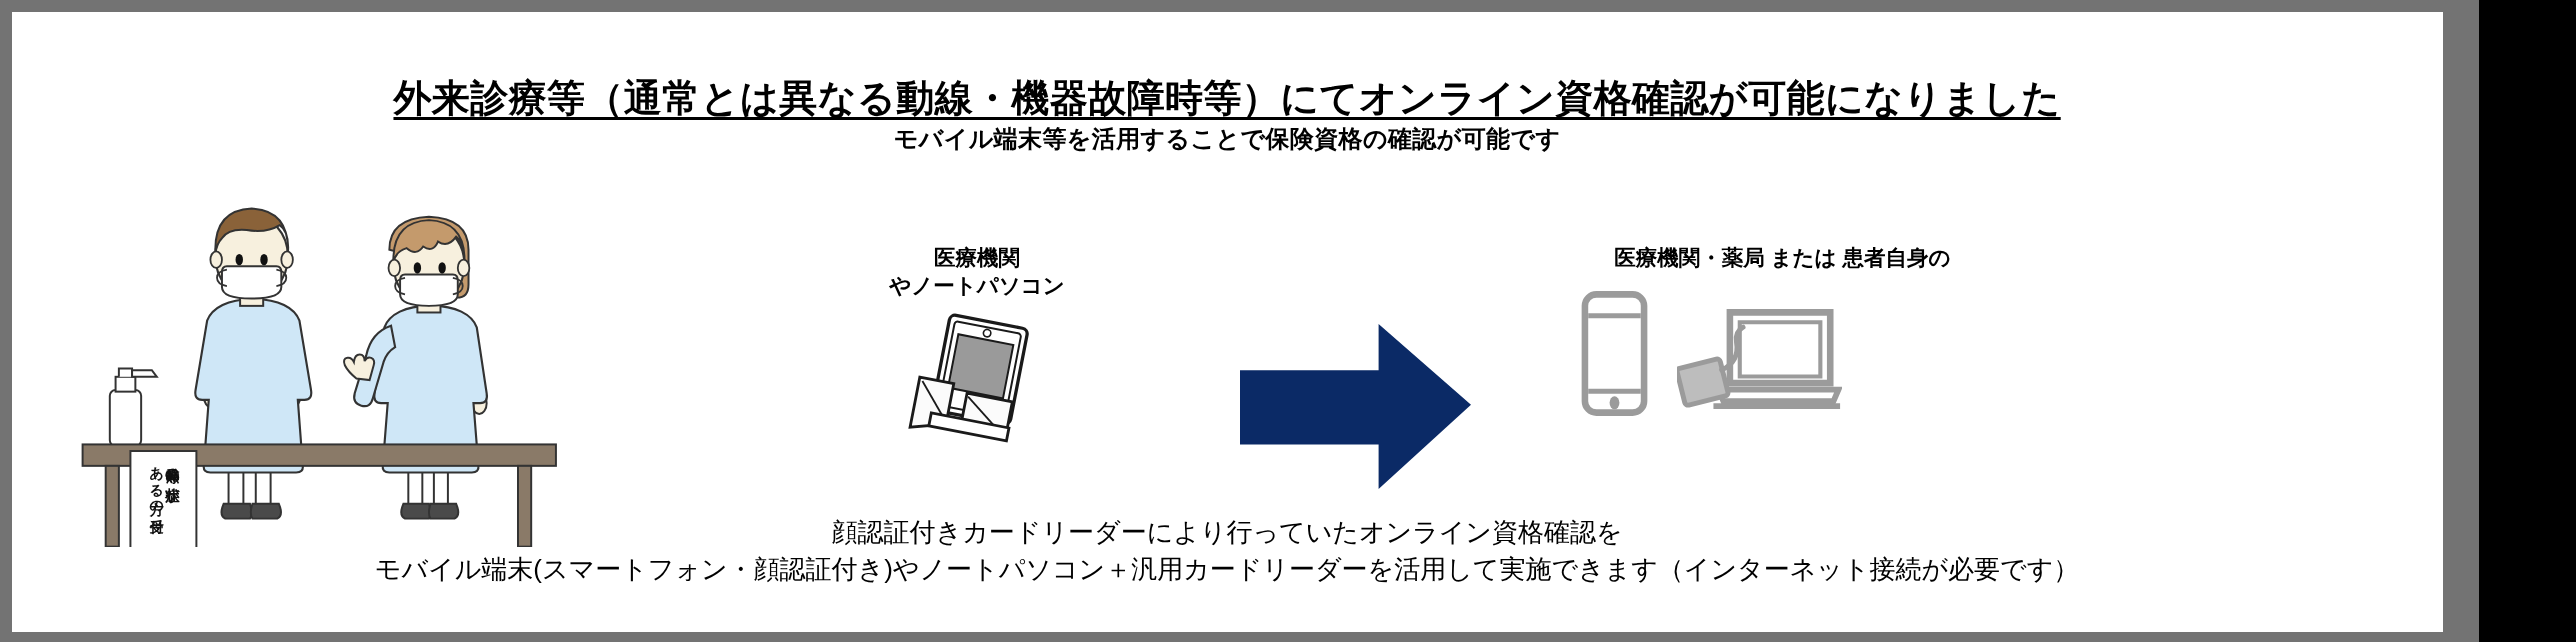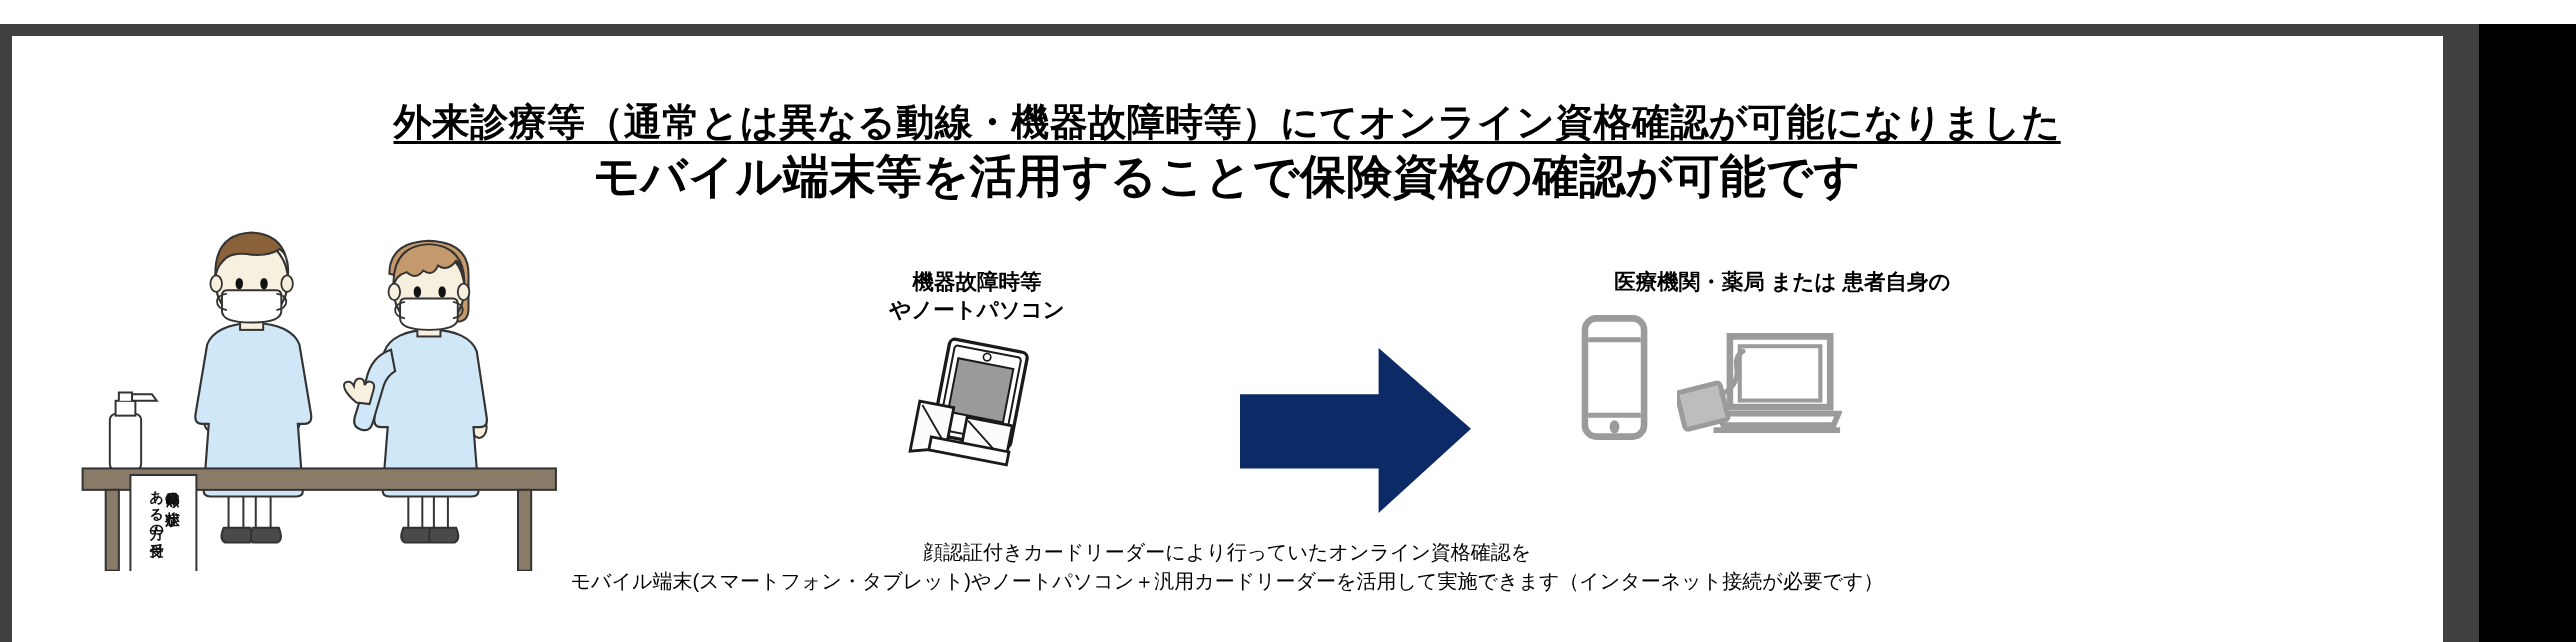--- a/index.html
+++ b/index.html
@@ -10,22 +10,21 @@
   body {
     width: 2576px; height: 643px;
     font-family: "Liberation Sans", "DejaVu Sans", sans-serif;
     overflow: hidden;
     position: relative;
   }
 
   
   #page {
     position: absolute; inset: 0;
-    background: #404040;   
-    margin-top: 24px;
+    background: #737373;   
   }
   #right-black-bar {
     position: absolute;
     top: 0; right: 0;
     width: 97px; height: 643px;
     background: #000000;
   }
   #canvas {
     position: absolute;
     left: 11.6px; top: 11.6px;
@@ -47,21 +46,21 @@
     white-space: nowrap;
     line-height: 1.18;
   }
   #title-line-1 {
     font-size: 38px;
     text-decoration: underline;
     text-decoration-thickness: 3.3px;
     text-underline-offset: 5.8px;
   }
   #title-line-2 {
-    font-size: 46px;
+    font-size: 24px;
     margin-top: 5px;
   }
 
   
   #illustration {
     position: absolute;
     left: 64px; top: 188px;
     width: 536px; height: 347px;
   }
 
@@ -105,21 +104,21 @@
 
   
   #caption {
     position: absolute;
     left: 0; top: 502px;
     width: 2431px;
     text-align: center;
     color: #000000;
   }
   .caption-line {
-    font-size: 20px;
+    font-size: 26px;
     line-height: 1.45;
     white-space: nowrap;
   }
 </style>
 </head>
 <body>
 
 <div id="page">
 
   <div id="canvas">
@@ -230,21 +229,21 @@
                   display:flex; flex-direction:row-reverse; justify-content:center; gap:1.7px;
                   font-size:14px; font-weight:bold; color:#111;
                   font-family:'DejaVu Sans','Liberation Sans',sans-serif;">
         <span style="writing-mode:vertical-rl; text-orientation:upright; letter-spacing:0.8px; line-height:1;">発熱等の症状が</span>
         <span style="writing-mode:vertical-rl; text-orientation:upright; letter-spacing:0.8px; line-height:1;">ある方の受付</span>
       </div>
     </div>
 
     <div id="reader-group">
       <div class="device-label">
-        <div>機器故障時等</div>
+        <div>医療機関</div>
         <div>やノートパソコン</div>
       </div>
       <div id="reader-art">
         <svg width="173" height="149" viewBox="0 0 210 180" xmlns="http://www.w3.org/2000/svg">
 
           <g transform="rotate(11 105 80)">
             <rect x="58" y="10" width="96" height="118" rx="7" fill="#ffffff" stroke="#1a1a1a" stroke-width="4"></rect>
             <rect x="65" y="17" width="82" height="104" rx="4" fill="#ffffff" stroke="#1a1a1a" stroke-width="2.4"></rect>
 
             <circle cx="106" cy="24" r="4.5" fill="#ffffff" stroke="#1a1a1a" stroke-width="2"></circle>
@@ -298,20 +297,20 @@
             </g>
 
             <path d="M54 96 q22 -10 18 -34 q-2 -12 8 -18" fill="none" stroke="#9b9b9b" stroke-width="6" stroke-linecap="round"></path>
           </svg>
         </span>
       </div>
     </div>
 
     <div id="caption">
       <div class="caption-line">顔認証付きカードリーダーにより行っていたオンライン資格確認を</div>
-      <div class="caption-line">モバイル端末(スマートフォン・タブレット)やノートパソコン＋汎用カードリーダーを活用して実施できます（インターネット接続が必要です）</div>
+      <div class="caption-line">モバイル端末(スマートフォン・顔認証付き)やノートパソコン＋汎用カードリーダーを活用して実施できます（インターネット接続が必要です）</div>
     </div>
 
   </div>
 
   <div id="right-black-bar"></div>
 </div>
 
 
 </body></html>

